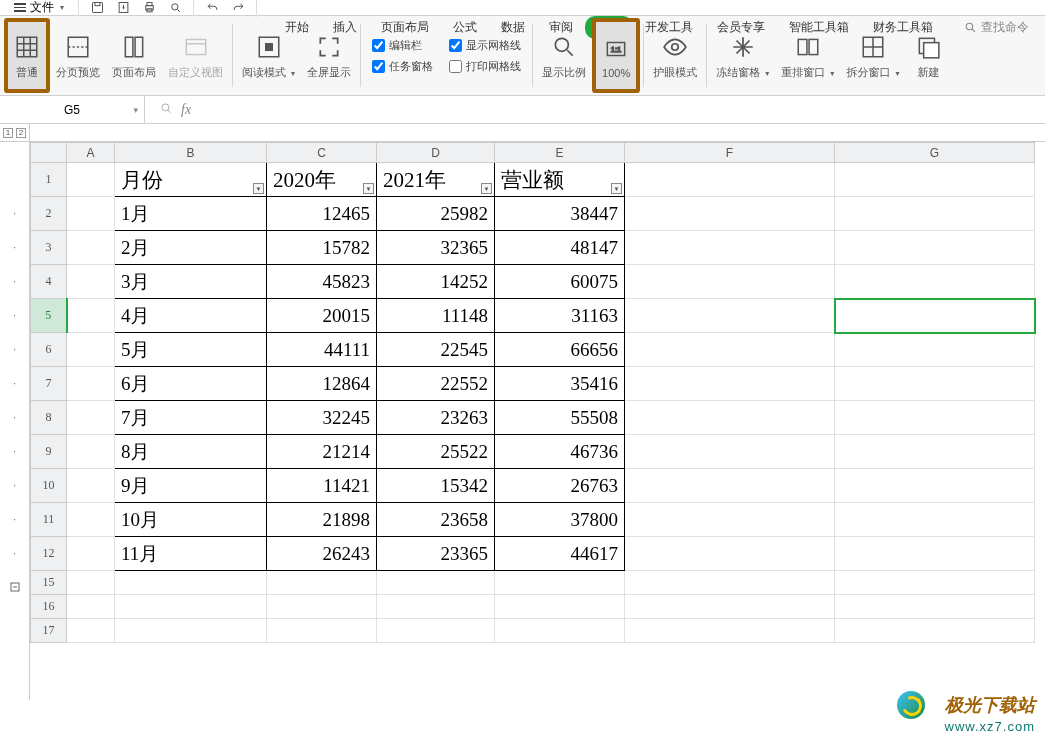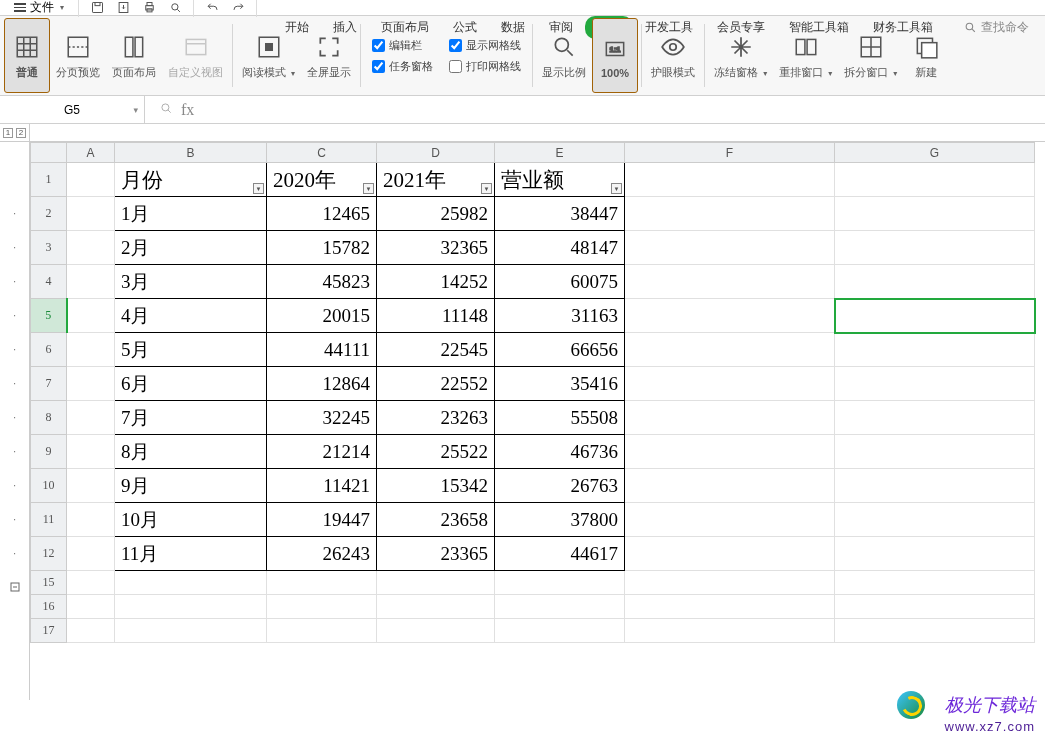--- a/index.html
+++ b/index.html
@@ -17,37 +17,37 @@
 
 
 .menubar { height: 30px; display: flex; align-items: center; padding: 0 10px; gap: 0; }
 .menu-item { padding: 5px 12px; cursor: pointer; color: #333; font-size: 12px; }
 .menu-item.active { background: #22a93e; color: #fff; border-radius: 10px; padding: 3px 12px; }
 .search-cmd { margin-left: auto; display: flex; align-items: center; gap: 4px; color: #888; cursor: pointer; }
 
 
 .ribbon { height: 80px; background: #f7f7f7; border-bottom: 1px solid #d0d0d0; display: flex; align-items: stretch; padding: 2px 4px; }
 .rib-group { display: flex; flex-direction: column; align-items: center; justify-content: center; padding: 2px 6px; cursor: pointer; min-width: 46px; }
-.rib-group.active { background: #e0e0e0; border: 1px solid #a16207; border-radius: 3px; font-weight: bold; }
+.rib-group.active { background: #e0e0e0; border: 4px solid #a16207; border-radius: 3px; }
 .rib-group .ric { height: 32px; display: flex; align-items: center; justify-content: center; color: #555; }
 .rib-group .ric svg { width: 26px; height: 26px; }
 .rib-group .rlabel { font-size: 11px; color: #555; margin-top: 2px; }
 .rib-group.disabled { opacity: 0.5; text-align: center; }
 .rib-sep { width: 1px; background: #d5d5d5; margin: 6px 3px; }
 .rib-checks { display: flex; flex-direction: column; justify-content: center; gap: 6px; padding: 0 8px; font-size: 11px; color: #444; }
 .rib-checks label { display: flex; align-items: center; gap: 4px; cursor: pointer; }
 .rib-checks input { width: 13px; height: 13px; }
 
 
 .fxbar { height: 28px; border-bottom: 1px solid #d0d0d0; display: flex; align-items: center; background: #fff; }
 .namebox { width: 145px; height: 100%; border-right: 1px solid #d0d0d0; display: flex; align-items: center; justify-content: center; position: relative; padding: 0 8px; }
 .namebox input { border: none; width: 100%; text-align: center; font-size: 12px; outline: none; }
 .namebox .nbdd { position: absolute; right: 6px; font-size: 9px; color: #888; }
 .fx-icons { display: flex; align-items: center; gap: 8px; padding: 0 14px; color: #888; }
-.fx-sym { font-family: serif; font-size: 16px; }
+.fx-sym { font-style: italic; font-family: serif; font-size: 14px; }
 .fxinput { flex: 1; border: none; height: 100%; padding: 0 8px; outline: none; }
 
 
 .outline-hdr { height: 18px; border-bottom: 1px solid #ccc; display: flex; }
 .outline-hdr .oleft { width: 30px; display: flex; align-items: center; justify-content: center; gap: 3px; font-size: 10px; color: #555; border-right: 1px solid #ccc; }
 .outline-hdr .oleft span { border: 1px solid #999; width: 10px; height: 10px; display: flex; align-items: center; justify-content: center; font-size: 8px; }
 
 
 .sheet-wrap { display: flex; position: relative; }
 .outline-col { width: 30px; border-right: 1px solid #ccc; background: #fff; display: flex; flex-direction: column; }
@@ -65,22 +65,22 @@
 td.num { text-align: right; }
 td.bordered { border: 1px solid #000; }
 td.selcell { border: 2px solid #22a93e !important; }
 .filter-dd { position: absolute; right: 2px; bottom: 2px; width: 11px; height: 11px; border: 1px solid #888; display: flex; align-items: center; justify-content: center; font-size: 6px; color: #555; background: #f5f5f5; cursor: pointer; }
 
 .smallrow td { height: 24px; }
 .smallrow .rowhdr { height: 24px; }
 
 
 .watermark { position: absolute; right: 10px; bottom: 10px; text-align: right; font-size: 13px; pointer-events: none; }
-.watermark .wm1 { display: flex; align-items: center; gap: 20px; color: #6d28d9; font-weight: normal; font-size: 18px; font-style: italic; }
-.watermark .wm2 { color: #4c1d95; font-size: 13px; letter-spacing: 1px; }
+.watermark .wm1 { display: flex; align-items: center; gap: 20px; color: #a16207; font-weight: bold; font-size: 18px; font-style: italic; }
+.watermark .wm2 { color: #0f766e; font-size: 13px; letter-spacing: 1px; }
 .wmlogo { width: 28px; height: 28px; border-radius: 50%; background: linear-gradient(135deg,#3cc4ff,#1a8a3a); display: inline-block; position: relative; }
 .wmlogo::after { content:""; position:absolute; left:5px; top:5px; width:14px; height:14px; border:3px solid #ffd400; border-left-color:transparent; border-radius:50%; transform:rotate(20deg);}
 </style>
 </head>
 <body>
 
 <div class="topbar">
   <div class="file-btn">
     <span class="ham">
         <span></span>
@@ -469,21 +469,21 @@
             <td class="bordered num">11421</td>
             <td class="bordered num">15342</td>
             <td class="bordered num">26763</td>
             <td></td>
             <td></td>
           </tr>
           <tr>
             <td class="rowhdr">11</td>
             <td></td>
             <td class="bordered">10月</td>
-            <td class="bordered num">19447</td>
+            <td class="bordered num">21898</td>
             <td class="bordered num">23658</td>
             <td class="bordered num">37800</td>
             <td></td>
             <td></td>
           </tr>
           <tr>
             <td class="rowhdr">12</td>
             <td></td>
             <td class="bordered">11月</td>
             <td class="bordered num">26243</td>

